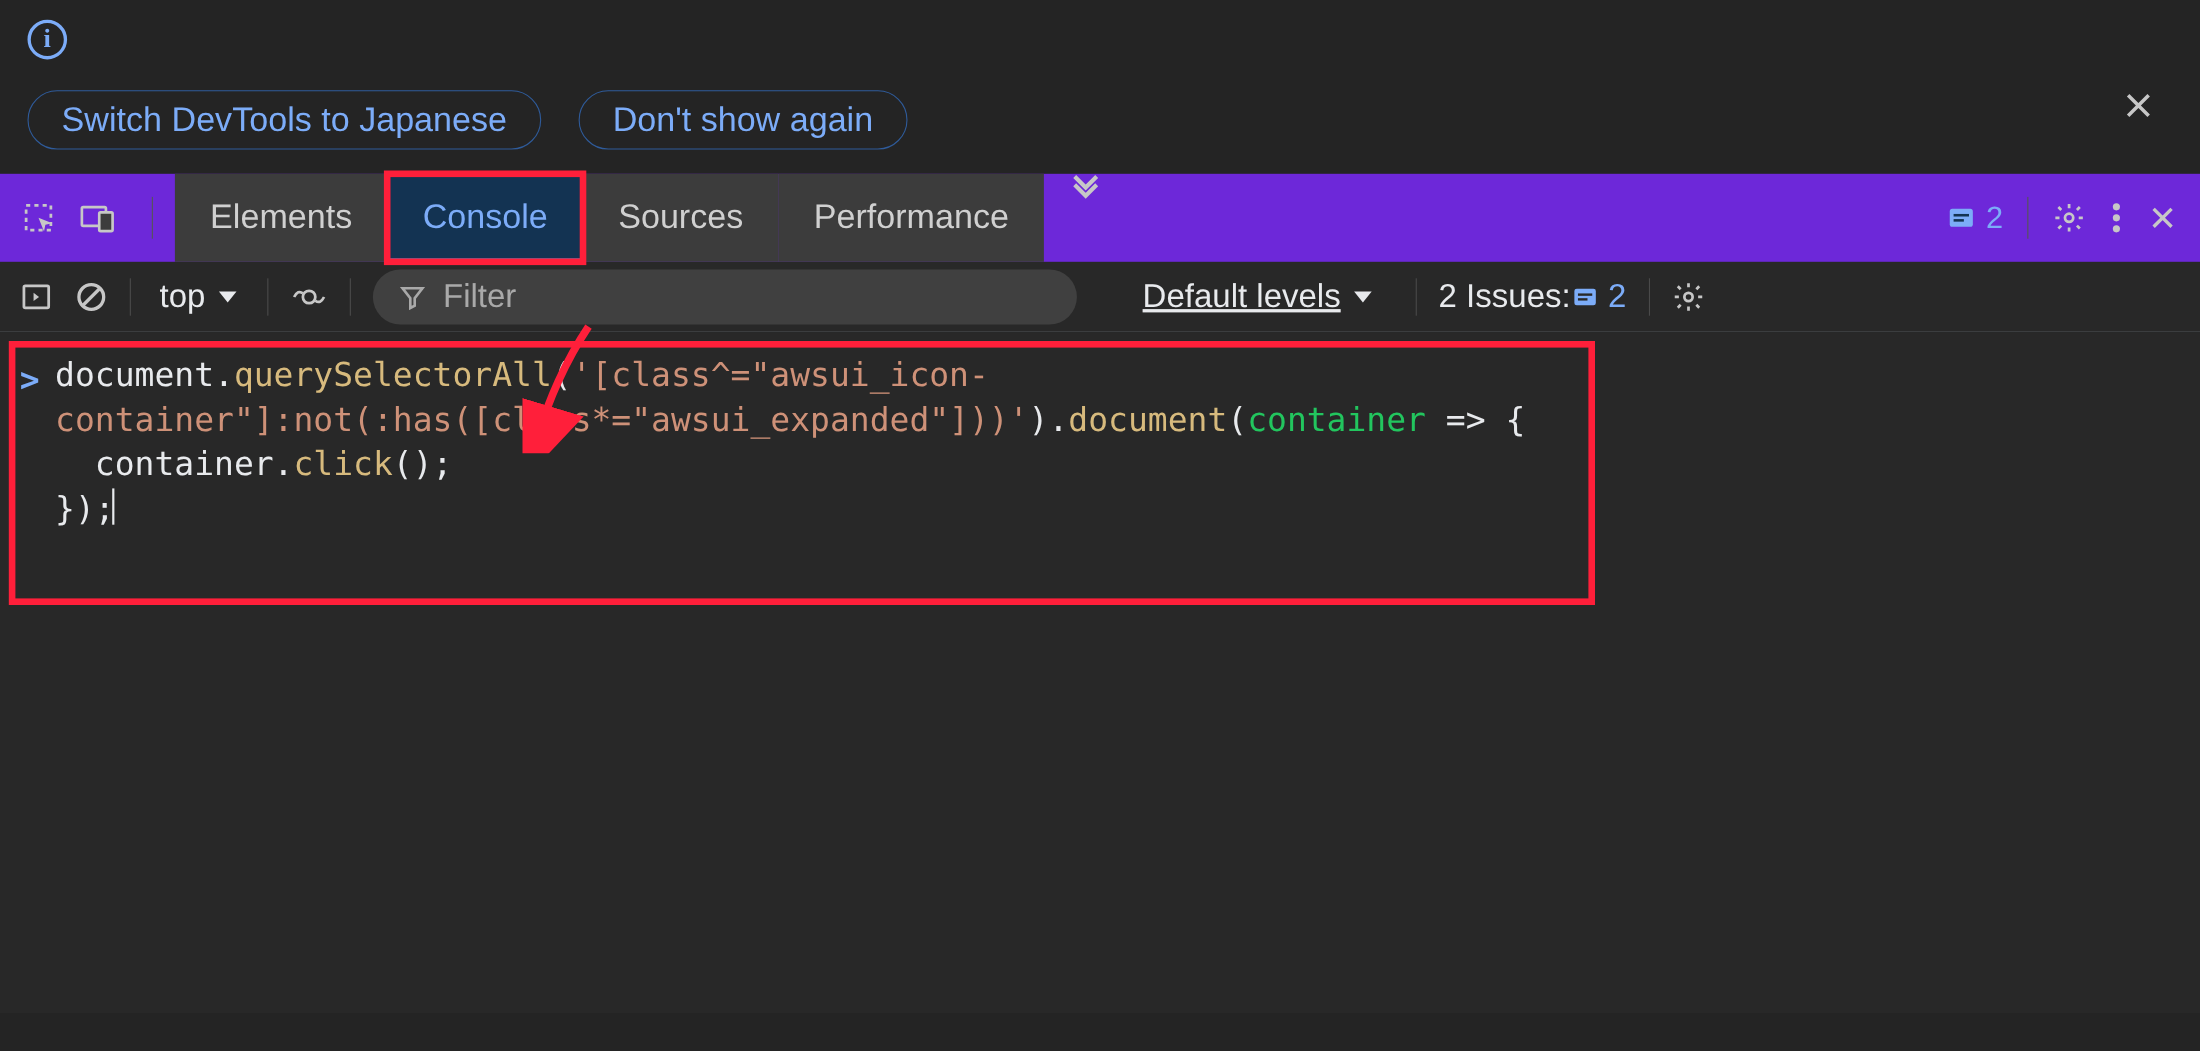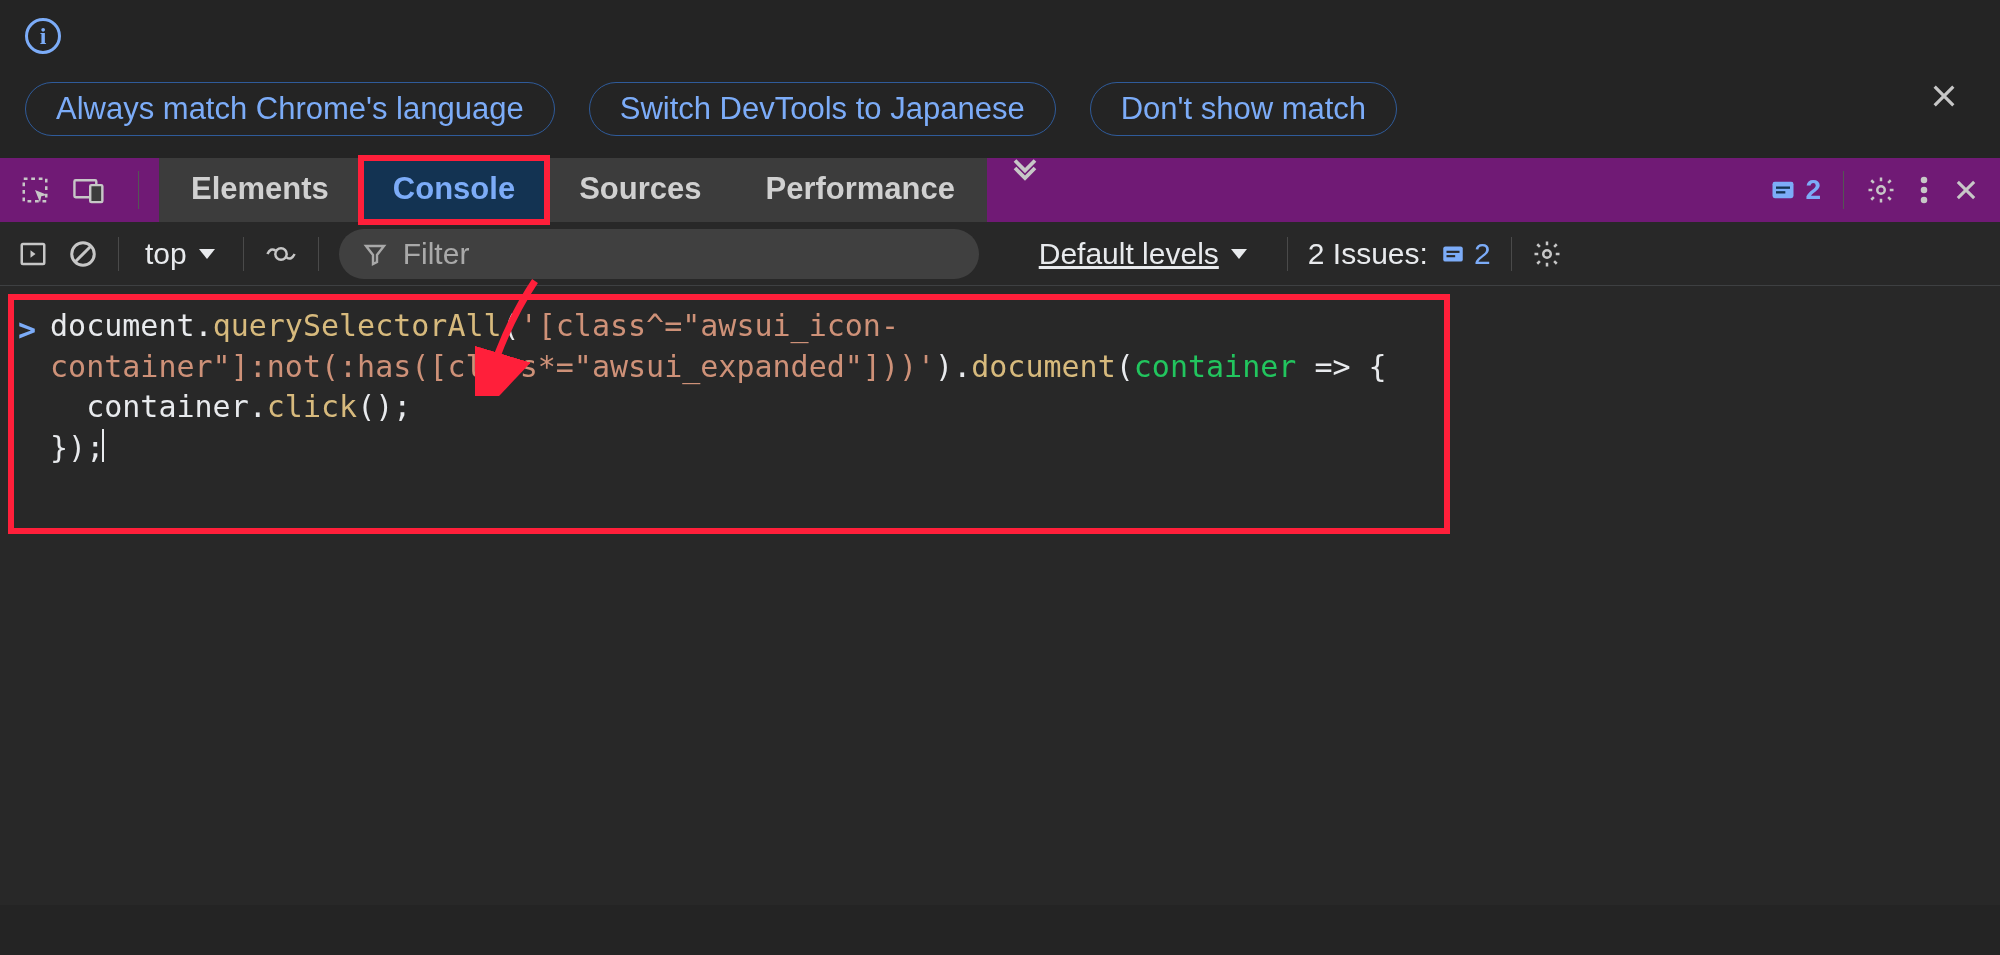--- a/index.html
+++ b/index.html
@@ -55,27 +55,26 @@
     background: transparent;
     color: #7cacf8;
     font-size: 31px;
     padding: 8px 30px;
     border-radius: 40px;
     cursor: pointer;
   }
 
   
   .tabbar {
-    background: #701a75;
-    display: flex;
-    align-items: center;
-    height: 64px;
+    background: #6d28d9;
+    display: flex;
+    align-items: center;
+    height: 80px;
     padding: 0 20px;
     position: relative;
-    font-weight: bold;
   }
   .tb-left {
     display: flex;
     align-items: center;
     gap: 22px;
   }
   .tb-ico { color: #c7c7c7; display:flex; align-items:center; }
   .tb-sep {
     width: 1px; height: 38px; background: #555; margin: 0 10px;
   }
@@ -145,21 +144,21 @@
     padding: 8px 24px;
     gap:16px;
     width: 640px;
   }
   .filter-box .ph { color:#a9a9a9; font-size:30px;}
   .levels {
     display:flex; align-items:center; gap:10px;
     color:#e8eaed; font-size:30px; cursor:pointer;
   }
   .issues {
-    display:flex; align-items:center; gap:12px;
+    display:flex; align-items:center; 
     color:#e8eaed; font-size:30px; cursor:pointer;
   }
   .issues .chip { color:#7cacf8; display:flex; align-items:center; gap:8px;}
 
   
   .console-area {
     background: #282828;
     position: relative;
     padding: 20px 0 0 18px;
     height: calc(955px - 72px - 64px - 200px);
@@ -205,23 +204,22 @@
 <div class="info-bar">
   <div class="info-title-row">
     <div class="info-icon">i</div>
   </div>
   <div class="info-close">
     <svg width="32" height="32" viewBox="0 0 24 24" fill="none" stroke="currentColor" stroke-width="2.4">
         <path d="M5 5 L19 19 M19 5 L5 19"></path>
       </svg>
   </div>
   <div class="info-buttons">
-    <button class="pill-btn">Always match Chrome's language</button>
     <button class="pill-btn">Switch DevTools to Japanese</button>
-    <button class="pill-btn">Don't show match</button>
+    <button class="pill-btn">Don't show again</button>
   </div>
 </div>
 
 <div class="tabbar">
   <div class="tb-left">
     <span class="tb-ico">
       <svg width="30" height="30" viewBox="0 0 24 24" fill="none" stroke="currentColor" stroke-width="2" stroke-dasharray="3 3">
           <rect x="3" y="3" width="18" height="18"></rect>
           <path d="M12 12 L22 16 L17 17 L16 22 Z" fill="currentColor" stroke="none"></path>
         </svg>

